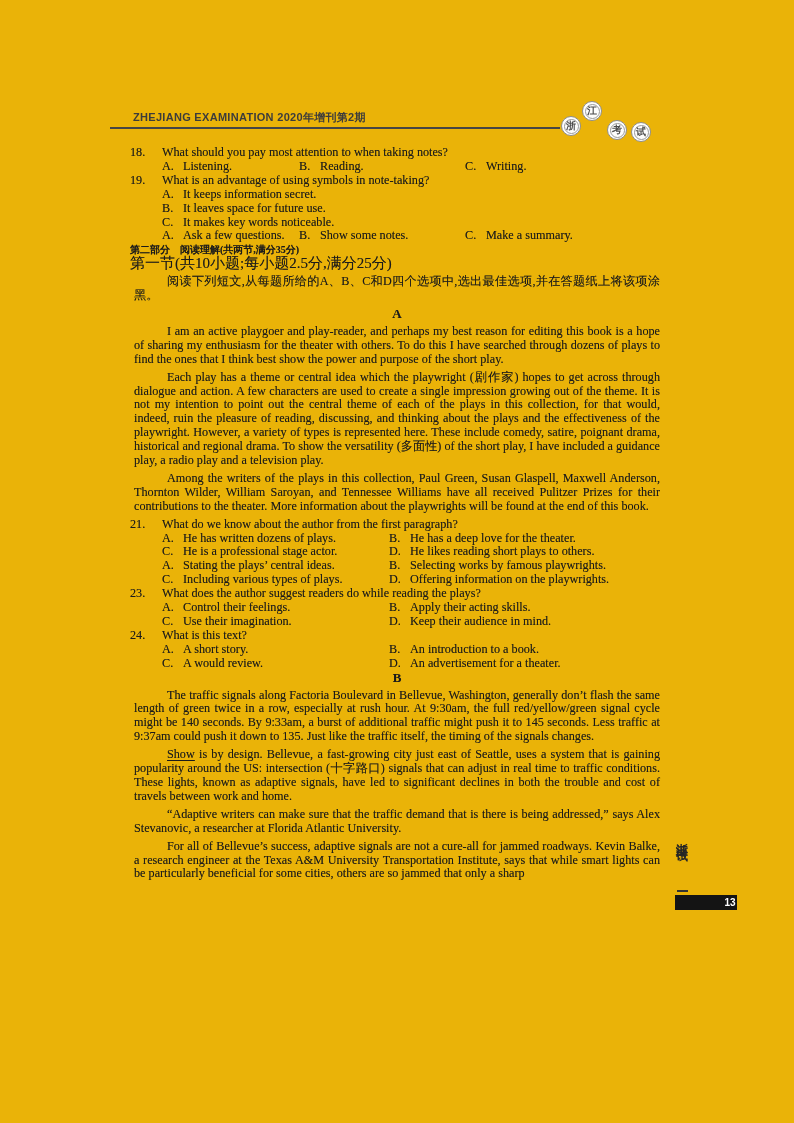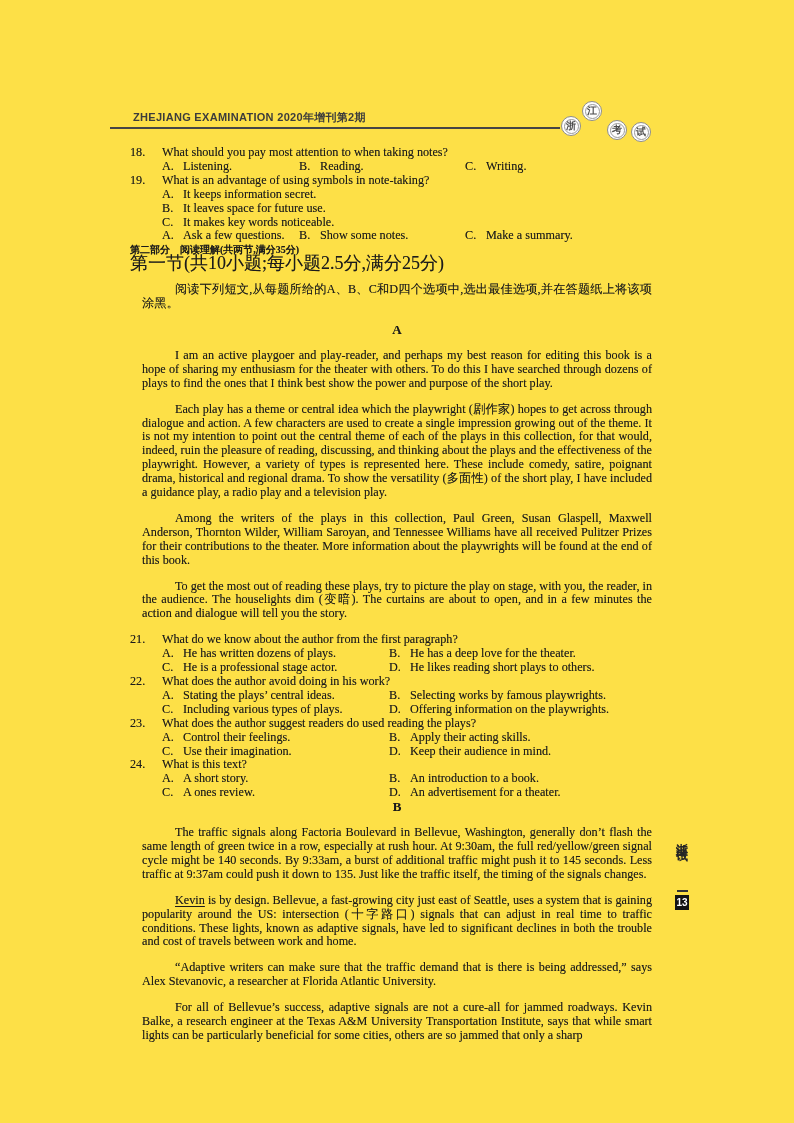--- a/index.html
+++ b/index.html
@@ -1,21 +1,21 @@
 <!DOCTYPE html>
 <html><head>
 <meta charset="utf-8">
 <style>
   html,body { margin:0; padding:0; }
   body {
     width:794px; height:1123px; position:relative;
     background:#ffffff; overflow:hidden;
     font-family:"Liberation Serif", serif; color:#1b1b1b;
   }
-  .page { position:absolute; inset:0; background:#fde047; }
+  .page { position:absolute; inset:0; background:#eab308; }
 
   
   .header-title {
     position:absolute; left:133px; top:110px;
     font-family:"Liberation Sans", sans-serif;
     font-size:11px; font-weight:bold; color:#3c3c3c; letter-spacing:0.3px;
   }
   .header-rule { position:absolute; left:110px; top:127px; width:450px; height:2px; background:#454545; }
   .seal {
     position:absolute; width:20px; height:20px; box-sizing:border-box;
@@ -28,47 +28,47 @@
   .seal-2 { left:582px; top:101px; }
   .seal-3 { left:607px; top:120px; }
   .seal-4 { left:631px; top:122px; }
 
   
   .content {
     position:absolute; left:130px; top:146px; width:534px;
     font-size:12.2px; line-height:13.9px;
     text-shadow:0 0 0.4px rgba(25,25,25,0.45);
   }
-  .content p { margin:12px; text-align:justify; text-indent:33px; }
+  .content p { margin:4px; text-align:justify; text-indent:33px; }
   .qline { display:flex;align-items:center; }
   .qnum { flex:0 0 32px; }
   .opts { display:flex; padding-left:32px; }
   .opt { display:flex; }
   .olabel { flex:0 0 21px; }
   .opts-three .opt:nth-child(1) { width:137px; flex-shrink:0; }
   .opts-three .opt:nth-child(2) { width:166px; flex-shrink:0; }
   .opts-two .opt:nth-child(1) { width:227px; flex-shrink:0; }
   .opt-single { display:flex; padding-left:32px; }
   .cn-heading { font-weight:bold; font-size:10px; }
-  .cn-subheading { font-size:18px; }
+  .cn-subheading { font-size:15px; }
   .passage-label { text-align:center; font-weight:bold; font-size:13px; }
   .u { text-decoration:underline; text-underline-offset:2px; }
 
   
   .side-title {
     position:absolute; left:673px; top:833px;
     writing-mode:vertical-rl; text-orientation:upright;
     font-size:12px; font-weight:bold; letter-spacing:2px; color:#262626;
   }
   .side-dash { position:absolute; left:677px; top:890px; width:11px; height:2px; background:#333333; }
   .page-badge {
     position:absolute; left:675px; top:895px; width:14px; height:15px;
     background:#141414; color:#ffffff;
     font-family:"Liberation Sans", sans-serif; font-size:10px; font-weight:bold;
-    display:flex; align-items:center; justify-content:center;
+    display:flex; align-items:center; justify-content:center;padding-left:48px;
   }
 </style>
 </head>
 <body>
 
 <div class="page">
 
   <div class="header-title">ZHEJIANG EXAMINATION 2020年增刊第2期</div>
   <div class="header-rule"></div>
   <div class="seal seal-1">
@@ -144,21 +144,20 @@
     </div>
 
     <div class="cn-heading">第二部分　阅读理解(共两节,满分35分)</div>
     <div class="cn-subheading">第一节(共10小题;每小题2.5分,满分25分)</div>
     <p>阅读下列短文,从每题所给的A、B、C和D四个选项中,选出最佳选项,并在答题纸上将该项涂黑。</p>
 
     <div class="passage-label">A</div>
     <p>I am an active playgoer and play-reader, and perhaps my best reason for editing this book is a hope of sharing my enthusiasm for the theater with others. To do this I have searched through dozens of plays to find the ones that I think best show the power and purpose of the short play.</p>
     <p>Each play has a theme or central idea which the playwright (剧作家) hopes to get across through dialogue and action. A few characters are used to create a single impression growing out of the theme. It is not my intention to point out the central theme of each of the plays in this collection, for that would, indeed, ruin the pleasure of reading, discussing, and thinking about the plays and the effectiveness of the playwright. However, a variety of types is represented here. These include comedy, satire, poignant drama, historical and regional drama. To show the versatility (多面性) of the short play, I have included a guidance play, a radio play and a television play.</p>
     <p>Among the writers of the plays in this collection, Paul Green, Susan Glaspell, Maxwell Anderson, Thornton Wilder, William Saroyan, and Tennessee Williams have all received Pulitzer Prizes for their contributions to the theater. More information about the playwrights will be found at the end of this book.</p>
-    <p>To get the most out of reading these plays, try to picture the play on stage, with you, the reader, in the audience. The houselights dim (变暗). The curtains are about to open, and in a few minutes the action and dialogue will tell you the story.</p>
 
     <div>
       <div class="qline">
         <span class="qnum">21.</span>
         <span>What do we know about the author from the first paragraph?</span>
       </div>
       <div class="opts opts-two">
         <span class="opt">
             <span class="olabel">A.</span>
             <span>He has written dozens of plays.</span>
@@ -174,24 +173,20 @@
             <span>He is a professional stage actor.</span>
           </span>
         <span class="opt">
             <span class="olabel">D.</span>
             <span>He likes reading short plays to others.</span>
           </span>
       </div>
     </div>
 
     <div>
-      <div class="qline">
-        <span class="qnum">22.</span>
-        <span>What does the author avoid doing in his work?</span>
-      </div>
       <div class="opts opts-two">
         <span class="opt">
             <span class="olabel">A.</span>
             <span>Stating the plays’ central ideas.</span>
           </span>
         <span class="opt">
             <span class="olabel">B.</span>
             <span>Selecting works by famous playwrights.</span>
           </span>
       </div>
@@ -203,21 +198,21 @@
         <span class="opt">
             <span class="olabel">D.</span>
             <span>Offering information on the playwrights.</span>
           </span>
       </div>
     </div>
 
     <div>
       <div class="qline">
         <span class="qnum">23.</span>
-        <span>What does the author suggest readers do used reading the plays?</span>
+        <span>What does the author suggest readers do while reading the plays?</span>
       </div>
       <div class="opts opts-two">
         <span class="opt">
             <span class="olabel">A.</span>
             <span>Control their feelings.</span>
           </span>
         <span class="opt">
             <span class="olabel">B.</span>
             <span>Apply their acting skills.</span>
           </span>
@@ -245,32 +240,32 @@
             <span>A short story.</span>
           </span>
         <span class="opt">
             <span class="olabel">B.</span>
             <span>An introduction to a book.</span>
           </span>
       </div>
       <div class="opts opts-two">
         <span class="opt">
             <span class="olabel">C.</span>
-            <span>A ones review.</span>
+            <span>A would review.</span>
           </span>
         <span class="opt">
             <span class="olabel">D.</span>
             <span>An advertisement for a theater.</span>
           </span>
       </div>
     </div>
 
     <div class="passage-label">B</div>
     <p>The traffic signals along Factoria Boulevard in Bellevue, Washington, generally don’t flash the same length of green twice in a row, especially at rush hour. At 9:30am, the full red/yellow/green signal cycle might be 140 seconds. By 9:33am, a burst of additional traffic might push it to 145 seconds. Less traffic at 9:37am could push it down to 135. Just like the traffic itself, the timing of the signals changes.</p>
-    <p><span class="u">Kevin</span><span> is by design. Bellevue, a fast-growing city just east of Seattle, uses a system that is gaining popularity around the US: intersection (十字路口) signals that can adjust in real time to traffic conditions. These lights, known as adaptive signals, have led to significant declines in both the trouble and cost of travels between work and home.</span></p>
+    <p><span class="u">Show</span><span> is by design. Bellevue, a fast-growing city just east of Seattle, uses a system that is gaining popularity around the US: intersection (十字路口) signals that can adjust in real time to traffic conditions. These lights, known as adaptive signals, have led to significant declines in both the trouble and cost of travels between work and home.</span></p>
     <p>“Adaptive writers can make sure that the traffic demand that is there is being addressed,” says Alex Stevanovic, a researcher at Florida Atlantic University.</p>
     <p>For all of Bellevue’s success, adaptive signals are not a cure-all for jammed roadways. Kevin Balke, a research engineer at the Texas A&amp;M University Transportation Institute, says that while smart lights can be particularly beneficial for some cities, others are so jammed that only a sharp</p>
 
   </div>
 
   <div class="side-title">浙江考试</div>
   <div class="side-dash"></div>
   <div class="page-badge">13</div>
 
 </div>

